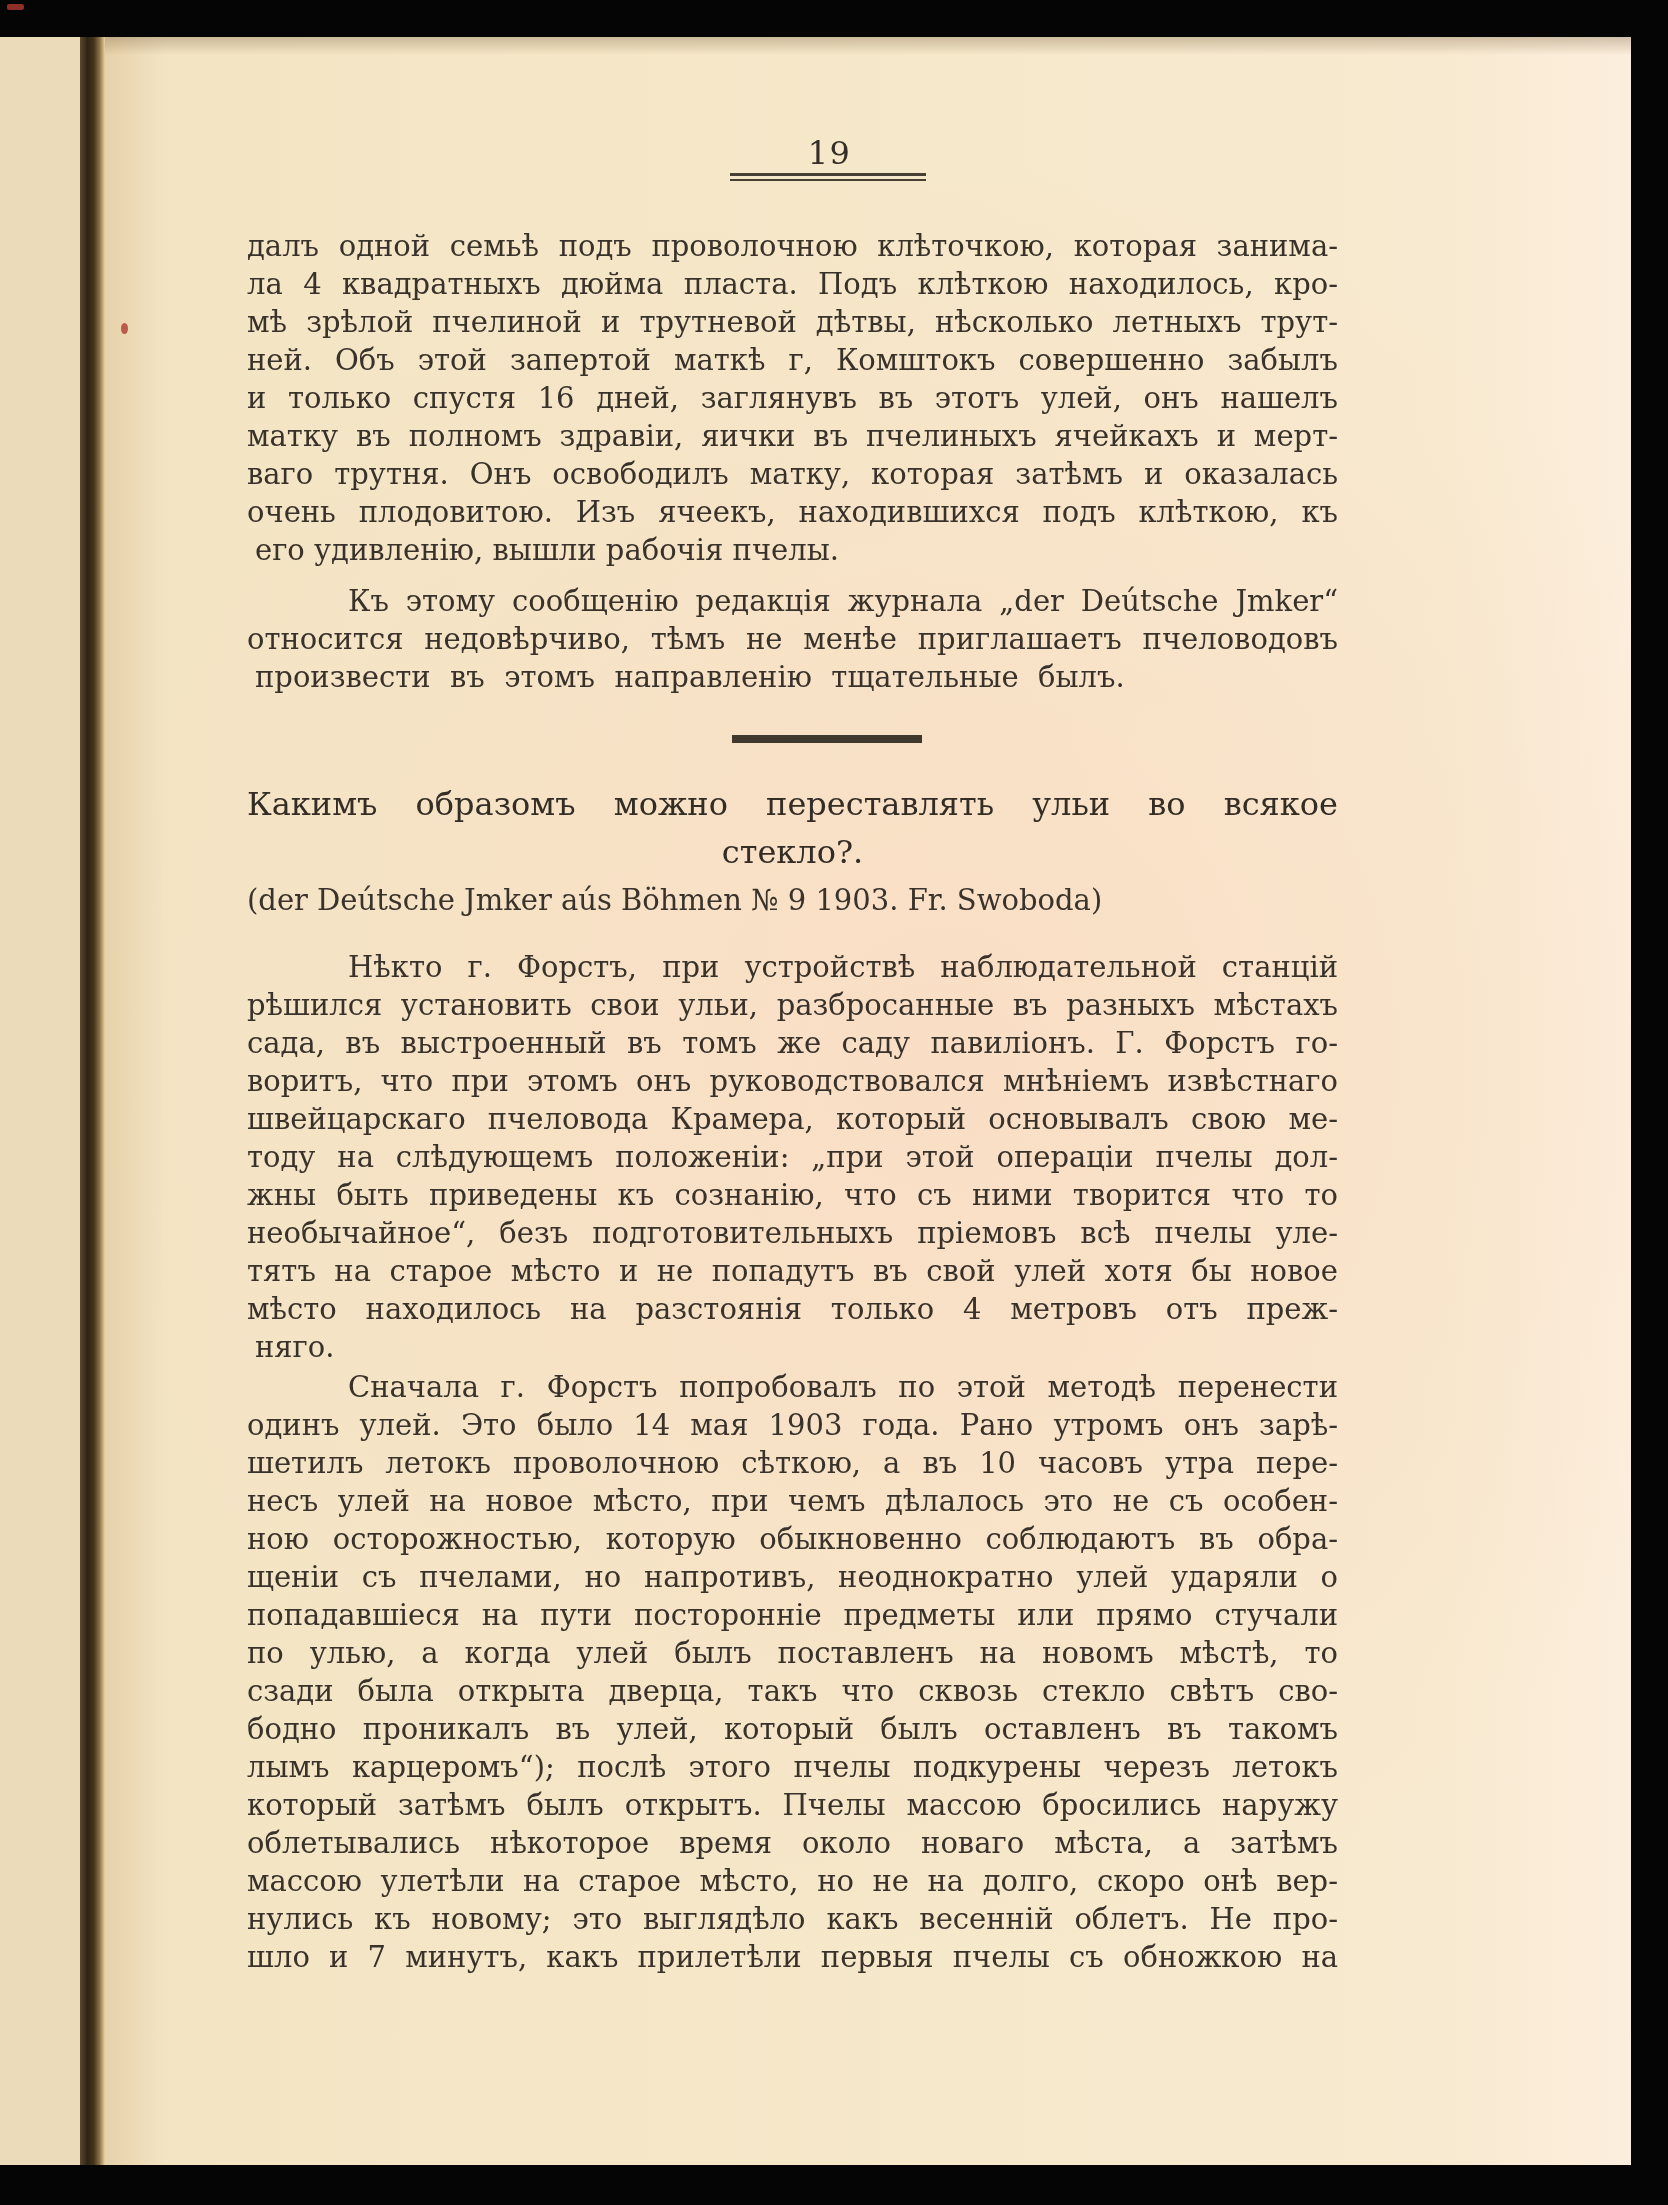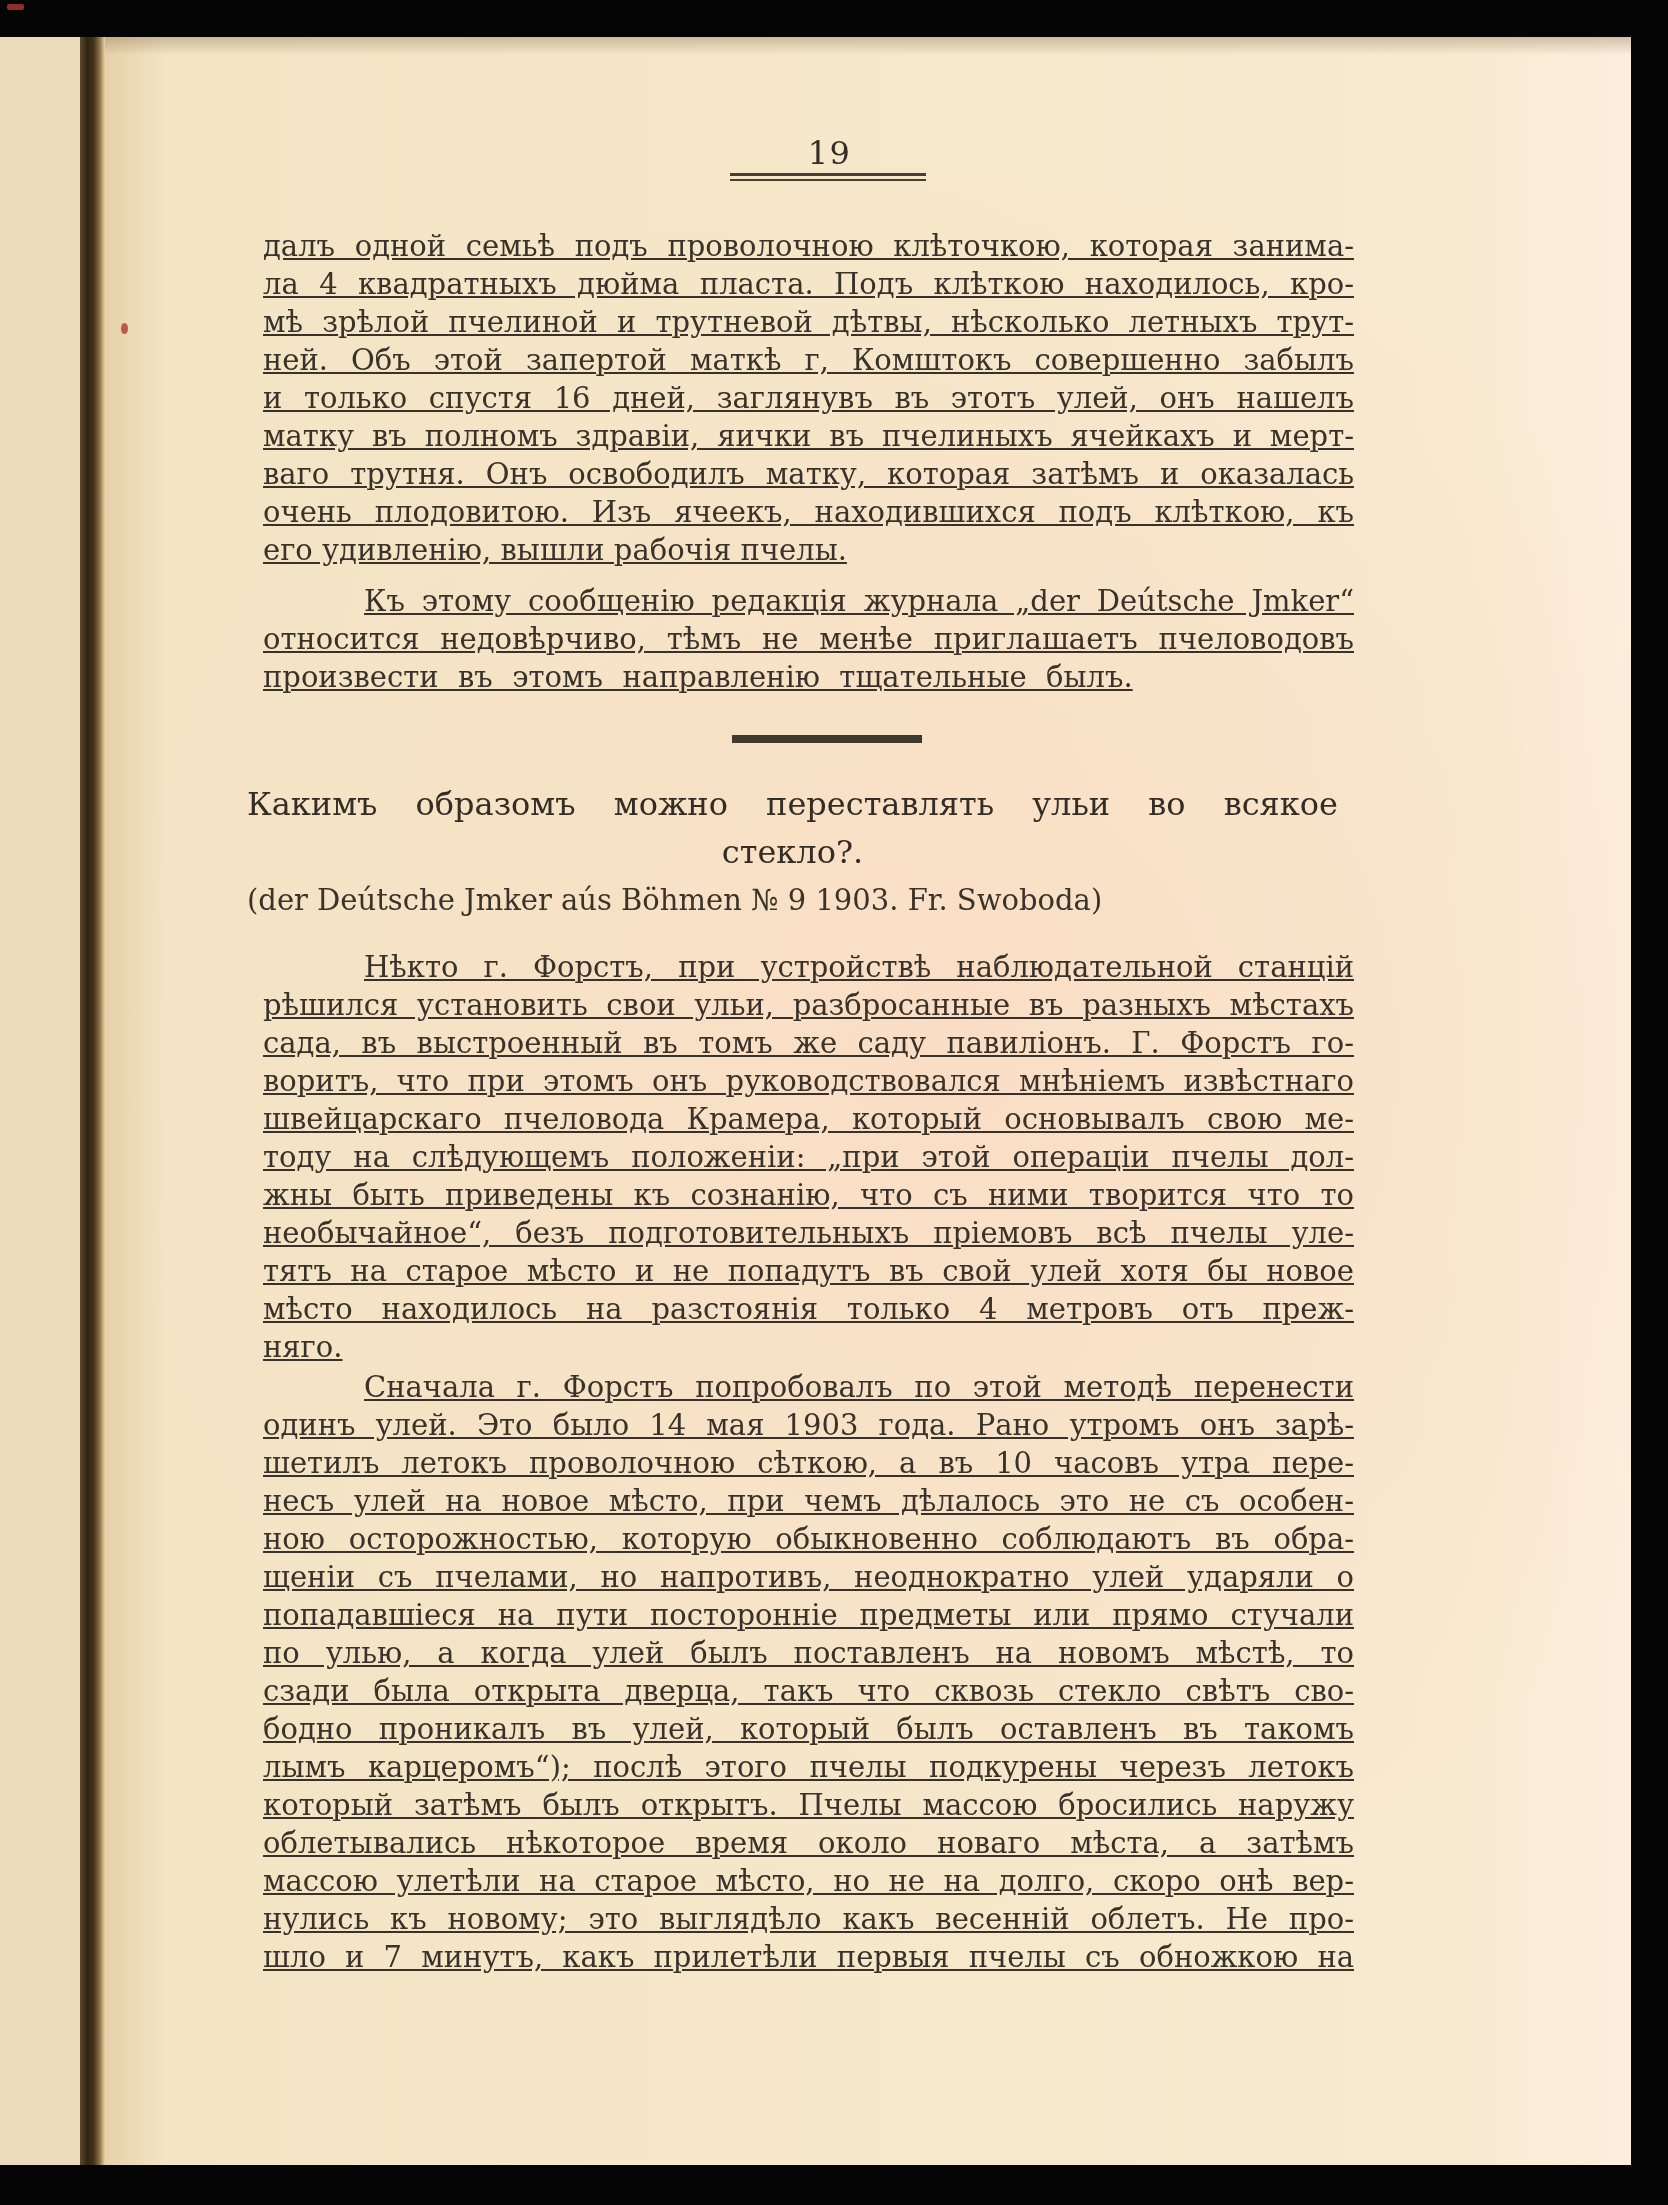--- a/index.html
+++ b/index.html
@@ -56,30 +56,30 @@
     text-align: center;
     font-size: 32px; line-height: 38px; letter-spacing: 1.4px;
     color: #332e27;
   }
   .pageno-rule {
     position: absolute; top: 136px; left: 483px;
     width: 196px; height: 3.4px;
     border-top: 3.4px solid #473f34;
     border-bottom: 2px solid #473f34;
   }
-  .para { position: absolute; left: 16px; width: 1091px; text-decoration: underline; }
+  .para { position: absolute; left: 0; width: 1091px; }
   .line {
     height: 38px; line-height: 38px;
     font-size: 29px;
     text-align: justify;
     text-align-last: justify;
     text-justify: inter-word;
     white-space: nowrap0; 
   }
-  .line.last  { text-align-last: left; }
+  .line.last  { text-align-last: left; margin-left: 8px; }
   .line.wide  { word-spacing: 10.2px; }
   .line.indent{ text-indent: 101px; }
   #p1 { top: 190px; }
   #p2 { top: 545px; }
   .divider {
     position: absolute; top: 698px; left: 485px;
     width: 190px; height: 7.5px;
     background: #3f382d;
   }
   .heading {

